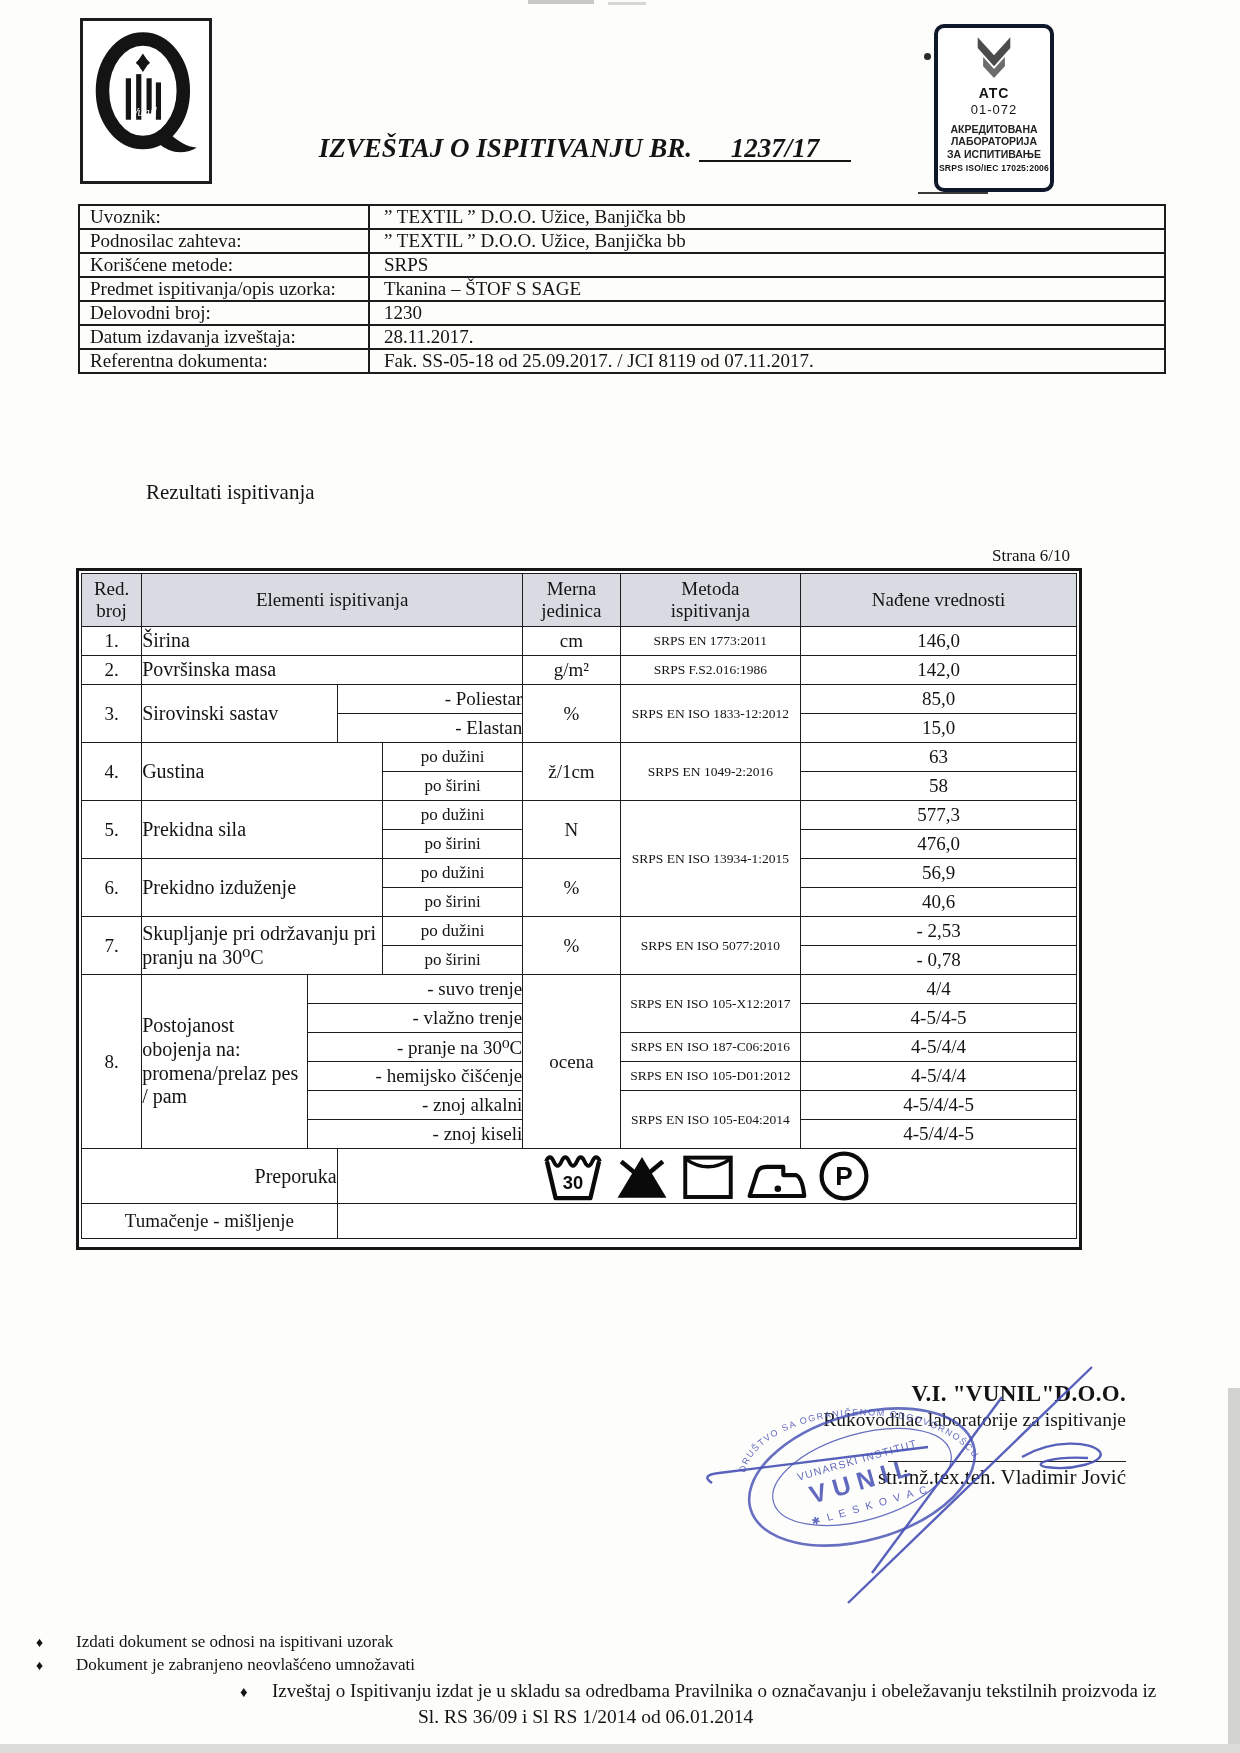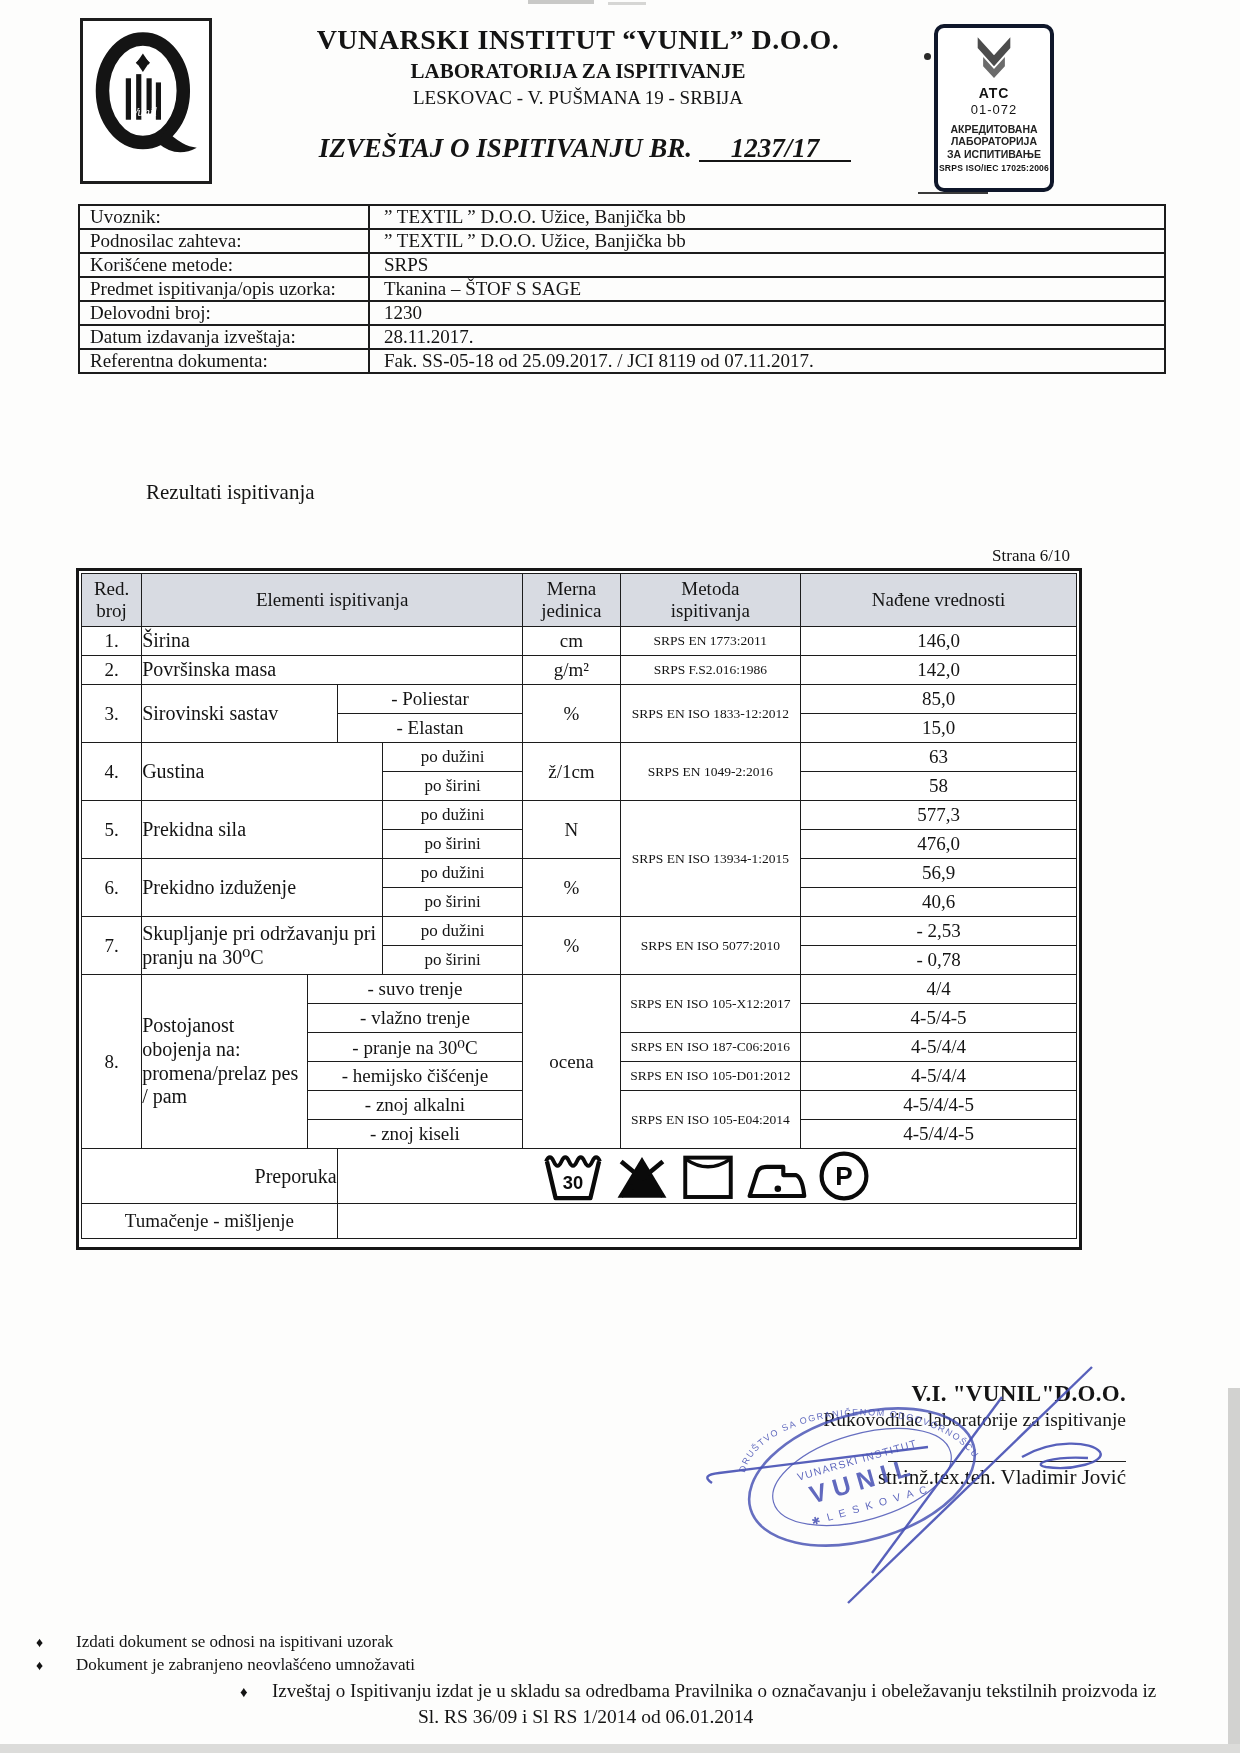--- a/index.html
+++ b/index.html
@@ -52,21 +52,21 @@
 
   .results-frame { position:absolute; left:76px; top:568px; width:996px;
                    border:3px solid #161616; padding:2px 2px 8px 2px; background:#fff; }
   table.results { width:100%; border-collapse:collapse; table-layout:fixed; }
   table.results th, table.results td { border:1.6px solid #1c1c1c; padding:0; overflow:hidden; }
   table.results thead th { background:#d8dbe2; font-weight:normal; font-size:19px; height:52px; line-height:1.15; }
   table.results thead .narrow { display:block; width:104px; margin:0 auto; }
   table.results tbody tr { height:29px; }
   td.c-num { text-align:center; font-size:19px; }
   td.c-el  { text-align:left; font-size:20px; padding-left:13px; line-height:1.18; }
-  td.c-sub-l { text-align:center; font-size:19px; padding-left:12px; }
+  td.c-sub-l { text-align:right; font-size:19px; padding-left:12px; }
   td.c-sub-c { text-align:center; font-size:17px; }
   td.c-unit { text-align:center; font-size:19px; }
   td.c-met  { text-align:center; font-size:13.5px; }
   td.c-val  { text-align:center; font-size:19px; }
   td.c-prep { text-align:right; font-size:20px; height:54px; }
   td.c-sym  { height:54px; }
   td.c-tum  { text-align:center; font-size:19px; height:34px; }
   .symbols { display:flex; justify-content:center; align-items:center; gap:9px; }
   .symbols svg { display:block; }
 
@@ -108,25 +108,20 @@
       <g stroke="#141414" stroke-width="5">
         <line x1="38" y1="50" x2="38" y2="90"></line>
         <line x1="48" y1="46" x2="48" y2="90"></line>
         <line x1="58" y1="50" x2="58" y2="84"></line>
         <line x1="67" y1="54" x2="67" y2="90"></line>
       </g>
       <text x="53" y="86" font-size="12" font-style="italic" text-anchor="middle" fill="#fff" font-family="Liberation Serif, serif">Vunil</text>
     </svg>
   </div>
 
-  <div class="hdr-center">
-    <div class="hdr-institute">VUNARSKI INSTITUT “VUNIL” D.O.O.</div>
-    <div class="hdr-lab">LABORATORIJA ZA ISPITIVANJE</div>
-    <div class="hdr-addr">LESKOVAC - V. PUŠMANA 19 - SRBIJA</div>
-  </div>
 
   <div class="hdr-title">
     <span>IZVEŠTAJ O ISPITIVANJU BR.</span>
     <span class="blank pre">&nbsp;</span><span class="blank num">1237/17</span><span class="blank post">&nbsp;</span>
   </div>
 
   <div class="badge">
     <svg width="58" height="48" viewBox="0 0 64 52">
       <path d="M14,3 L32,23 L50,3 L50,15 L32,35 L14,15 Z" fill="#4c4c4c"></path>
       <path d="M20,25 L32,38 L44,25 L44,35 L32,48 L20,35 Z" fill="#6b6b6b"></path>

